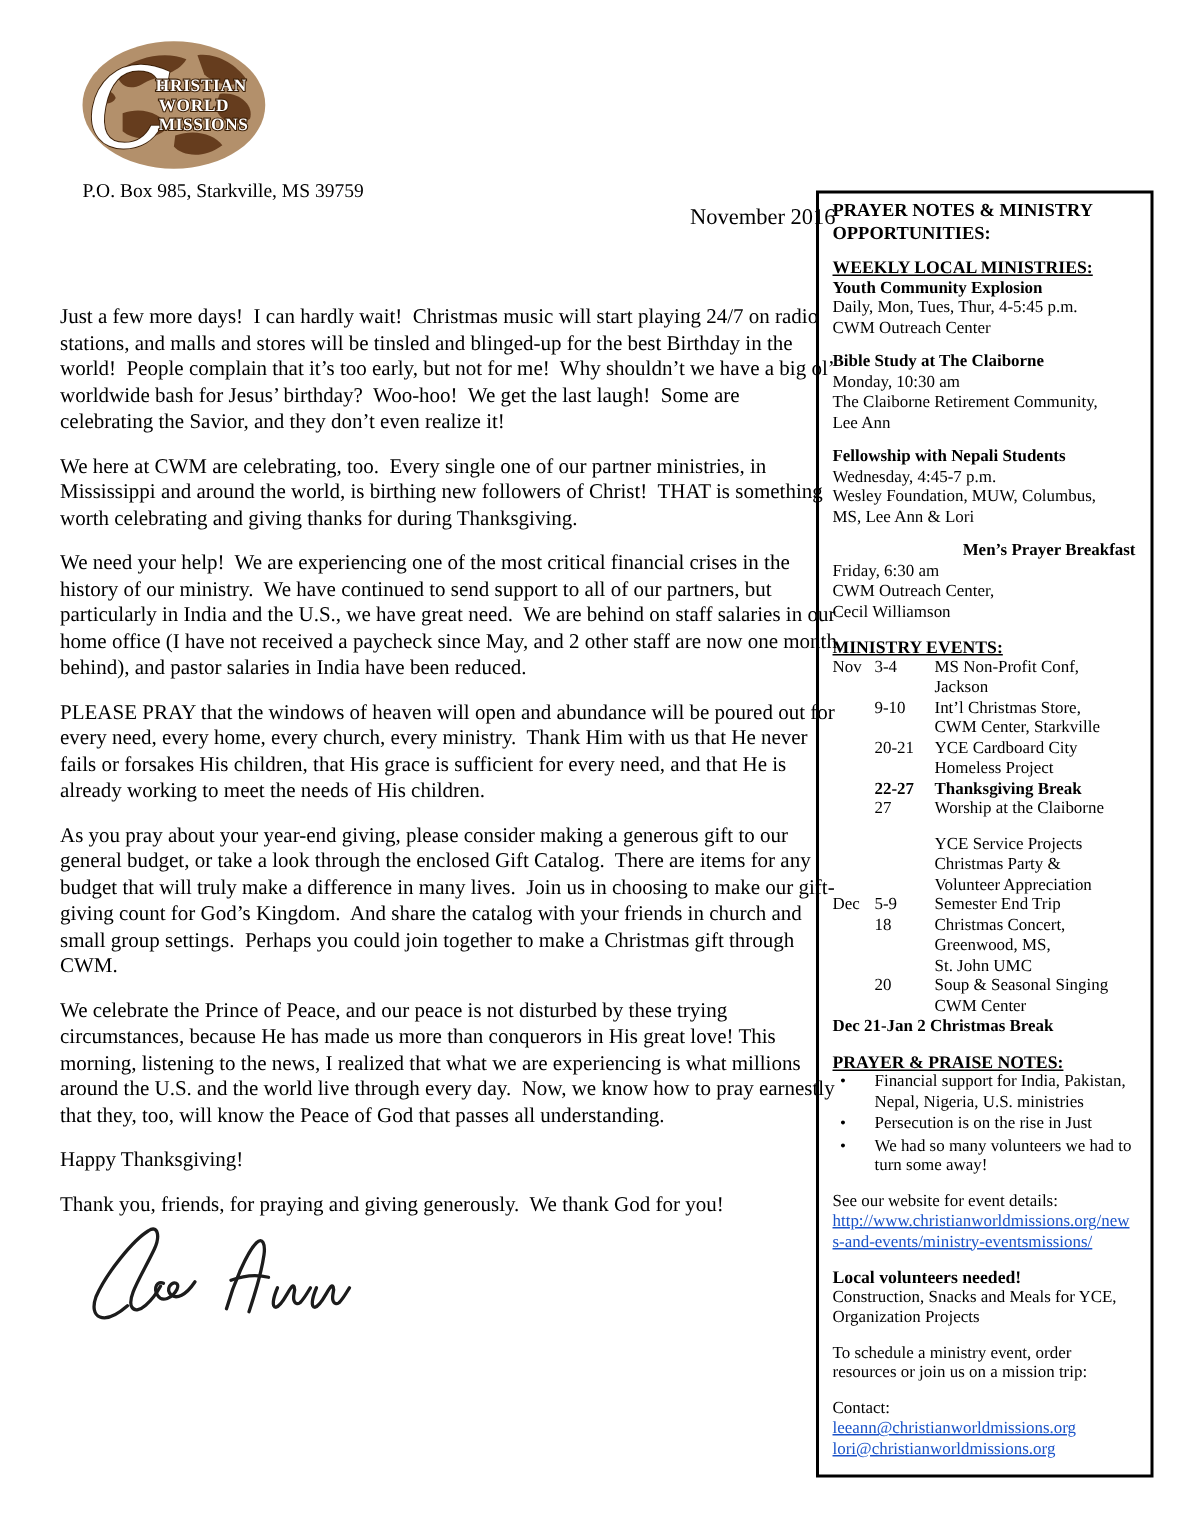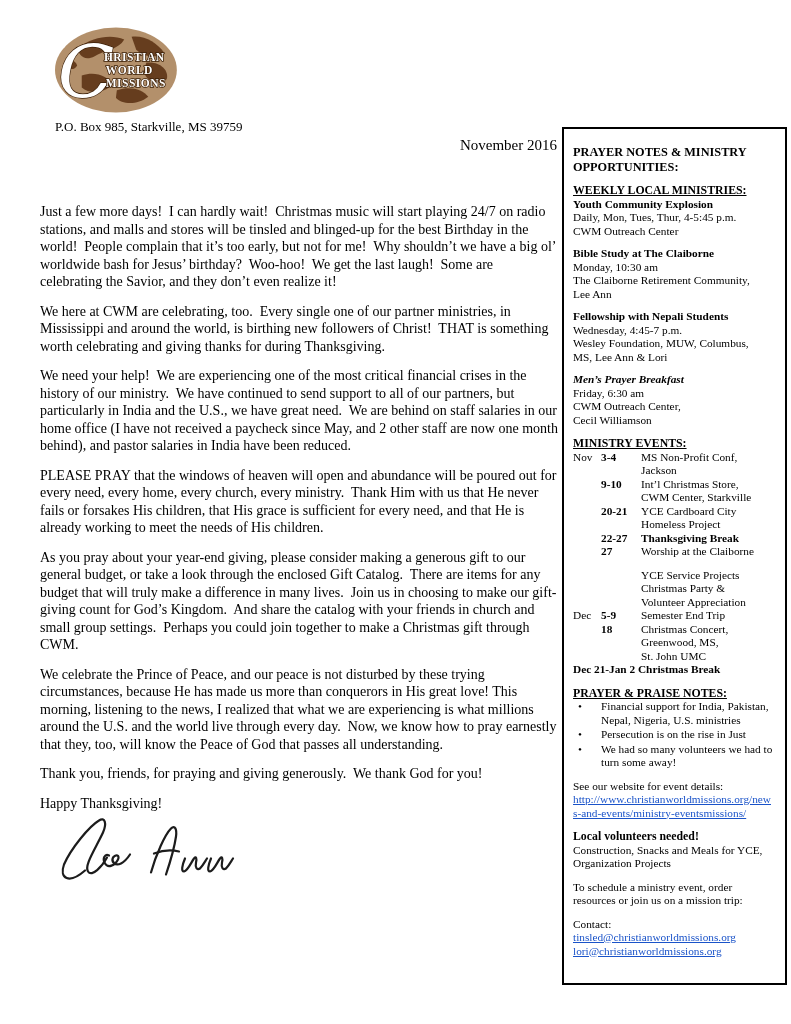--- a/index.html
+++ b/index.html
@@ -21,38 +21,38 @@
   
   .letter{
     position:absolute;left:40px;top:203px;width:518px;
     font-size:14px;line-height:17.5px;
   }
   .letter p{margin:0 0 12px 0;white-space:pre-wrap;}
   .signature{position:absolute;left:55px;top:806px;width:190px;height:100px;}
   .signature path{stroke:#1c1c1c;stroke-width:2.2;fill:none;stroke-linecap:round;stroke-linejoin:round;}
   
   .sidebar{
-    position:absolute;left:562px;top:127px;width:225px;height:858px;
+    position:absolute;left:544px;top:127px;width:225px;height:858px;
     border:2px solid var(--box-border);
-    padding:16px 10px 8px 9px;
+    padding:4px 10px 8px 9px;
     font-size:11.3px;line-height:13.5px;overflow:hidden;
   }
   .sb-title{font-weight:bold;font-size:12.3px;line-height:14.5px;margin-bottom:10px;}
   .sb-sec{margin-bottom:10px;}
   .sb-h{font-weight:bold;font-size:11.8px;}
   .sb-h.u{text-decoration:underline;}
   .pre{white-space:pre-line;}
   .wk-item{margin-bottom:9px;}
   .wk-item:last-child{margin-bottom:0;}
   .wk-name{font-weight:bold;}
-  .wk-name.italic{font-style:italic;}
+  .wk-name.italic{text-align:right;}
   .ev-row{display:flex;align-items:flex-start;}
   .ev-row.gap{margin-top:10px;align-items:flex-end;}
   .ev-month{width:28px;flex:0 0 28px;}
-  .ev-dates{width:40px;flex:0 0 40px;font-weight:bold;}
+  .ev-dates{width:40px;flex:0 0 40px;}
   .ev-desc{flex:1;white-space:pre-line;}
   .ev-dates.bold,.ev-desc.bold{font-weight:bold;}
   .ev-footer{font-weight:bold;}
   .bullet{display:flex;align-items:flex-start;margin-bottom:1px;}
   .b-dot{flex:0 0 28px;padding-left:5px;}
   .b-text{flex:1;}
   .link{color:var(--link);text-decoration:underline;word-break:break-all;display:inline-block;cursor:pointer;}
   .email{color:var(--link);text-decoration:underline;display:block;cursor:pointer;}
   
   .globe-base{fill:var(--logo-tan);}
@@ -92,23 +92,23 @@
   <p>We here at CWM are celebrating, too.  Every single one of our partner ministries, in Mississippi and around the world, is birthing new followers of Christ!  THAT is something worth celebrating and giving thanks for during Thanksgiving.</p>
 
   <p>We need your help!  We are experiencing one of the most critical financial crises in the history of our ministry.  We have continued to send support to all of our partners, but particularly in India and the U.S., we have great need.  We are behind on staff salaries in our home office (I have not received a paycheck since May, and 2 other staff are now one month behind), and pastor salaries in India have been reduced.</p>
 
   <p>PLEASE PRAY that the windows of heaven will open and abundance will be poured out for every need, every home, every church, every ministry.  Thank Him with us that He never fails or forsakes His children, that His grace is sufficient for every need, and that He is already working to meet the needs of His children.</p>
 
   <p>As you pray about your year-end giving, please consider making a generous gift to our general budget, or take a look through the enclosed Gift Catalog.  There are items for any budget that will truly make a difference in many lives.  Join us in choosing to make our gift-giving count for God’s Kingdom.  And share the catalog with your friends in church and small group settings.  Perhaps you could join together to make a Christmas gift through CWM.</p>
 
   <p>We celebrate the Prince of Peace, and our peace is not disturbed by these trying circumstances, because He has made us more than conquerors in His great love! This morning, listening to the news, I realized that what we are experiencing is what millions around the U.S. and the world live through every day.  Now, we know how to pray earnestly that they, too, will know the Peace of God that passes all understanding.</p>
 
+  <p>Happy Thanksgiving!</p>
+
   <p>Thank you, friends, for praying and giving generously.  We thank God for you!</p>
-
-  <p>Happy Thanksgiving!</p>
 </div>
 
 <svg class="signature" viewBox="0 0 190 95">
   <title>Lee Ann</title>
   <path d="M30,62 C14,76 4,70 9,56 C16,40 34,18 44,12 C50,8 52,15 48,24 C40,41 29,57 33,63 C37,69 47,58 52,49"></path>
   <path d="M54,47 C50,45 47,50 50,55 C53,60 60,57 63,51 C65,47 61,45 58,49 C56,53 60,58 66,55 C70,53 73,49 75,46"></path>
   <path d="M96,64 C101,46 110,26 116,20 C120,16 122,21 121,28 C119,42 114,57 111,66"></path>
   <path d="M99,45 C107,42 116,41 124,43"></path>
   <path d="M130,50 C127,57 126,63 129,63 C133,62 136,54 139,50 C141,47 142,50 141,54 C140,59 142,62 145,60 C148,57 150,53 152,50"></path>
   <path d="M156,50 C153,57 152,63 155,63 C159,62 162,54 165,50 C167,47 168,50 167,54 C166,59 168,62 171,60 C174,57 176,53 178,50"></path>
@@ -195,20 +195,26 @@
   </div>
 
   <div class="ev-row">
     <span class="ev-month"></span>
     <span class="ev-dates">18</span>
     <span class="ev-desc">Christmas Concert,
 Greenwood, MS,
 St. John UMC</span>
   </div>
 
+  <div class="ev-row">
+    <span class="ev-month"></span>
+    <span class="ev-dates">20</span>
+    <span class="ev-desc">Soup &amp; Seasonal Singing
+CWM Center</span>
+  </div>
 </div>
     <div class="ev-footer">Dec 21-Jan 2 Christmas Break</div>
   </div>
 
   <div class="sb-sec">
     <div class="sb-h u">PRAYER &amp; PRAISE NOTES:</div>
     <div>
   <div class="bullet">
     <span class="b-dot">•</span>
     <span class="b-text">Financial support for India, Pakistan, Nepal, Nigeria, U.S. ministries</span>
@@ -237,18 +243,18 @@
 Organization Projects</div>
   </div>
 
   <div class="sb-sec">
     <div>To schedule a ministry event, order resources or join us on a mission trip:</div>
   </div>
 
   <div class="sb-sec">
     <div>Contact:</div>
     <div>
-  <a class="email">tinsled@christianworldmissions.org</a>
+  <a class="email">leeann@christianworldmissions.org</a>
 
   <a class="email">lori@christianworldmissions.org</a>
 </div>
   </div>
 </aside>
 
 </body></html>

